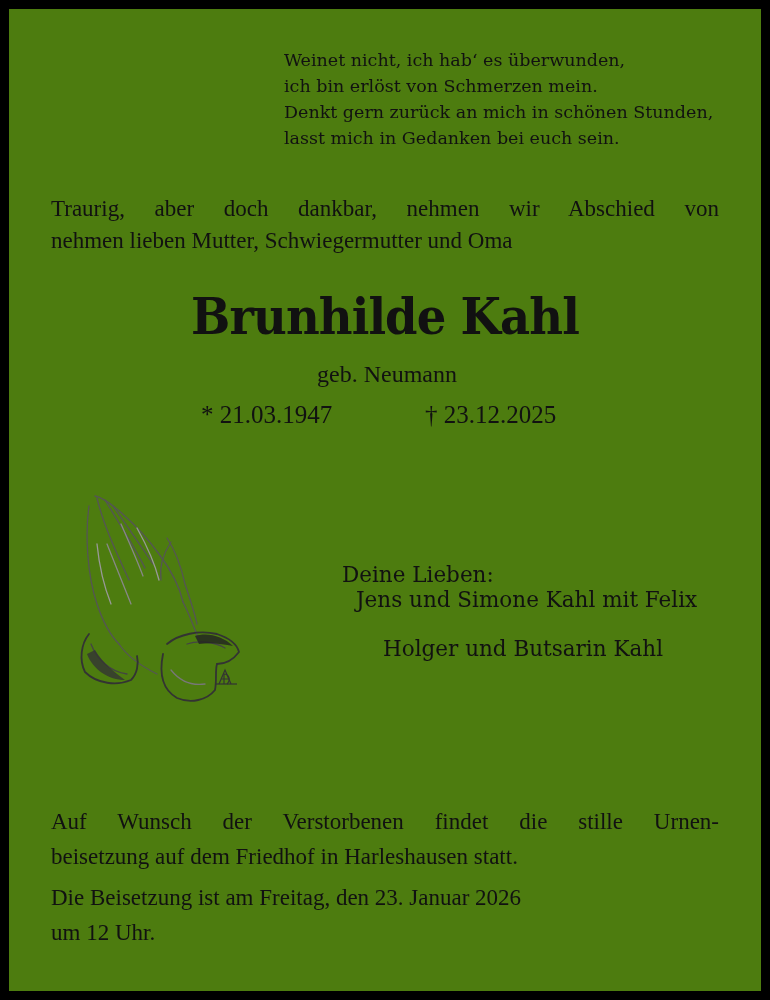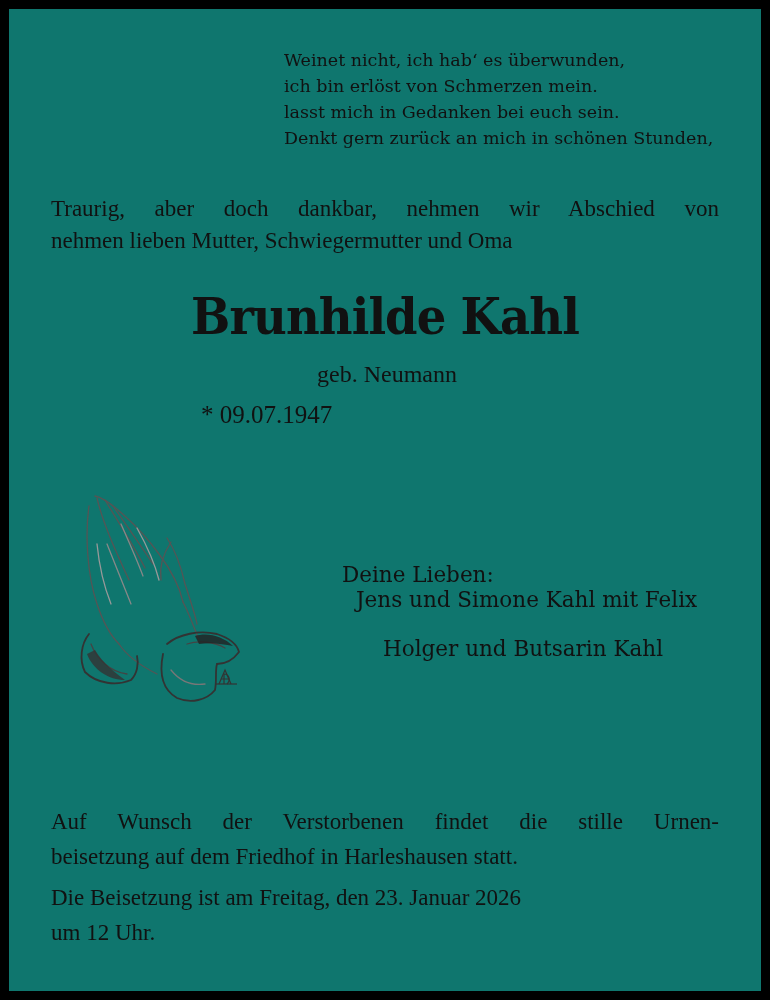--- a/index.html
+++ b/index.html
@@ -1,19 +1,19 @@
 <!DOCTYPE html>
 <html><head>
   <meta charset="utf-8">
   <style>
     html, body { margin: 0; padding: 0; background: #000; }
     body { width: 770px; height: 1000px; position: relative; overflow: hidden; }
     .page {
       position: absolute; left: 9px; top: 9px; width: 752px; height: 982px;
-      background: #0f766e; color: #111;
+      background: #4d7c0f; color: #111;
       font-family: "DejaVu Serif", "Liberation Serif", serif;
     }
     .abs { position: absolute; white-space: nowrap; }
     .poem { left: 275px; top: 38px; font-size: 17.5px; line-height: 26px; }
     .poem div { white-space: nowrap; }
     .intro { left: 42px; top: 184px; width: 668px; font-size: 23px; line-height: 32px; font-family: "Liberation Serif", serif; }
     .intro .l1 { text-align: justify; text-align-last: justify; }
     .name { left: 0; width: 752px; top: 278px; text-align: center; font-size: 50px; font-weight: bold; font-family: "DejaVu Serif", serif; letter-spacing: -1px; transform: scaleX(0.93); }
     .maiden { left: 0; width: 752px; top: 352px; text-align: center; font-size: 24px; font-family: "Liberation Serif", serif; margin-left: 18px; }
     .maiden span { position: relative; left: -16px; }
@@ -29,36 +29,37 @@
     .closing .gap { height: 6px; }
   </style>
 </head>
 <body>
 
 <div class="page">
 
   <div class="abs poem">
     <div>Weinet nicht, ich hab‘ es überwunden,</div>
     <div>ich bin erlöst von Schmerzen mein.</div>
+    <div>Denkt gern zurück an mich in schönen Stunden,</div>
     <div>lasst mich in Gedanken bei euch sein.</div>
-    <div>Denkt gern zurück an mich in schönen Stunden,</div>
   </div>
 
   <div class="abs intro">
     <div class="l1">Traurig, aber doch dankbar, nehmen wir Abschied von</div>
     <div>nehmen lieben Mutter, Schwiegermutter und Oma</div>
   </div>
 
   <div class="abs name">Brunhilde Kahl</div>
 
   <div class="abs maiden">
     <span>geb. Neumann</span>
   </div>
 
-  <div class="abs birth">* 09.07.1947</div>
+  <div class="abs birth">* 21.03.1947</div>
+  <div class="abs death">† 23.12.2025</div>
 
   <div class="abs hands">
     <svg width="190" height="230" viewBox="0 0 190 230" xmlns="http://www.w3.org/2000/svg">
       <g fill="none" stroke="#555" stroke-width="1.3" stroke-linecap="round" stroke-linejoin="round">
 
         <path d="M28 12 C40 14 70 40 92 70 C104 86 112 100 116 118"></path>
         <path d="M22 22 C18 50 20 90 30 120 C36 138 44 152 52 160"></path>
         <path d="M30 14 C36 40 50 70 62 96"></path>
         <path d="M38 16 C50 36 66 60 78 84"></path>
         <path d="M46 22 C60 42 74 62 86 80"></path>

